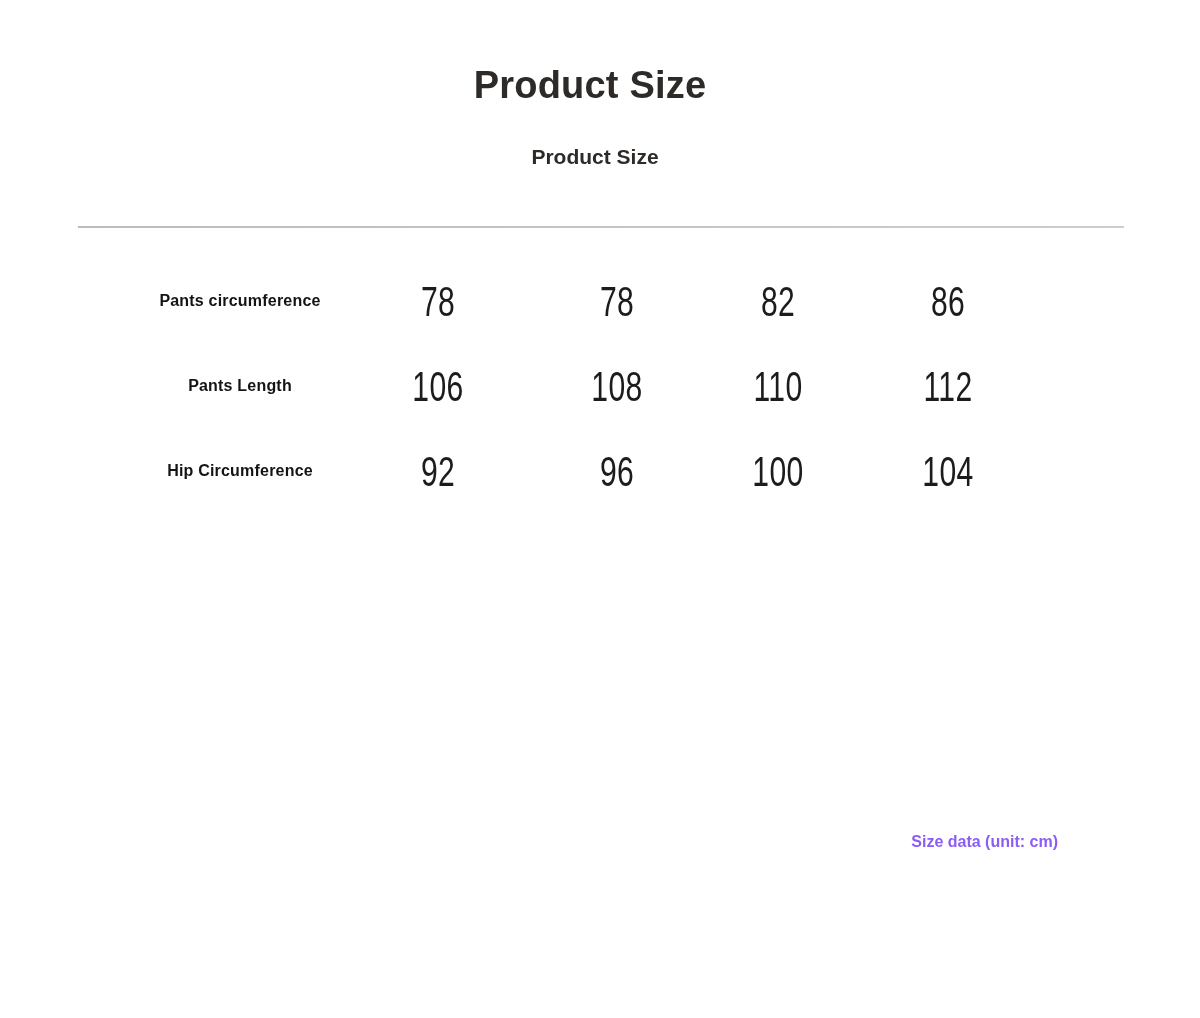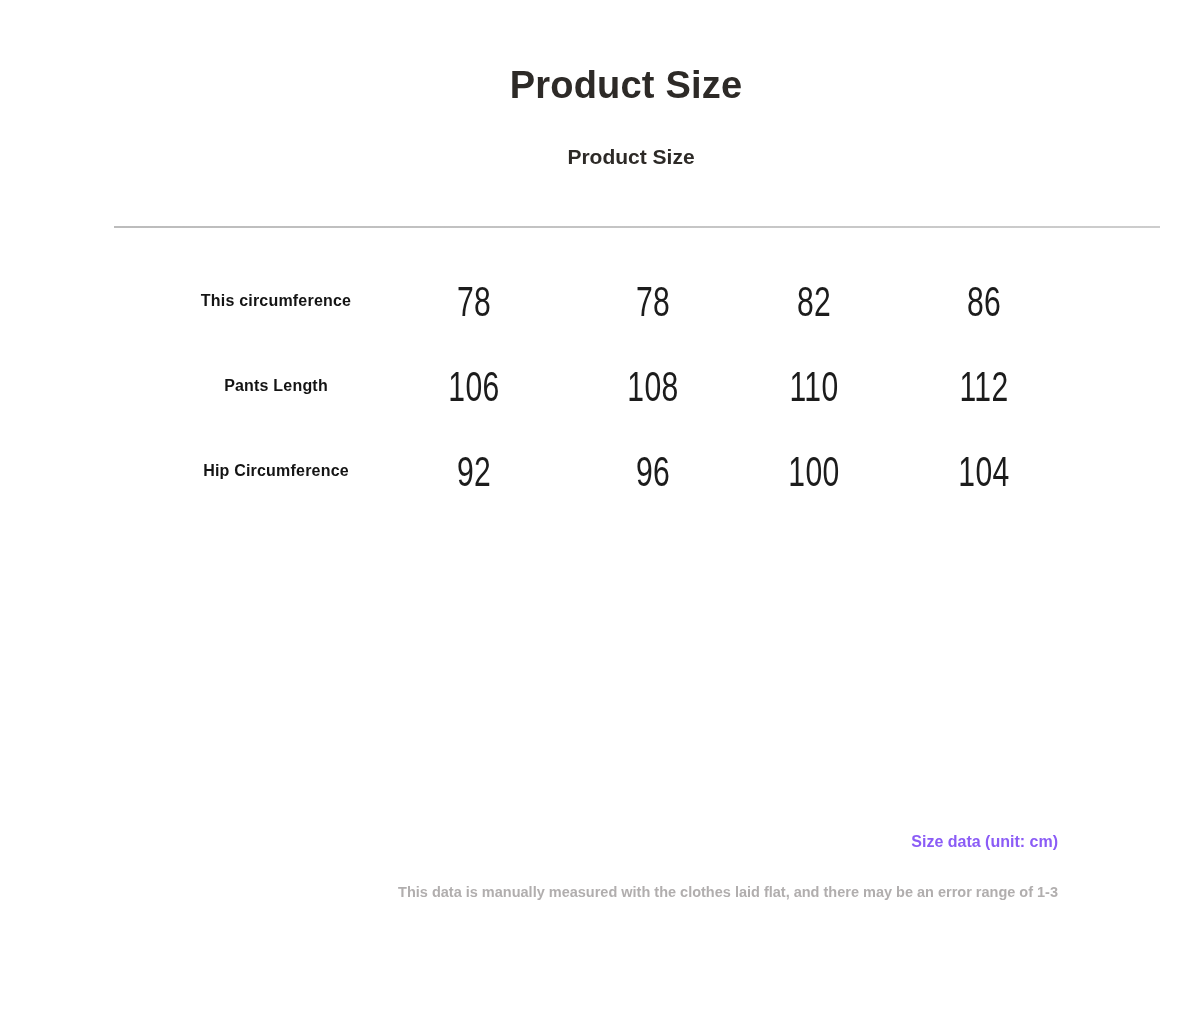--- a/index.html
+++ b/index.html
@@ -3,21 +3,21 @@
 <meta charset="utf-8">
 <style>
   * { margin: 0; padding: 0; box-sizing: border-box; }
   html, body { width: 1200px; height: 1018px; }
   body {
     background: #ffffff;
     font-family: "Liberation Sans", sans-serif;
     position: relative;
     overflow: hidden;
   }
-  .sheet { position: absolute; inset: 0; margin-left: 36px; }
+  .sheet { position: absolute; inset: 0; }
 
   .title {
     position: absolute;
     top: 64px; left: 590px;
     transform: translateX(-50%);
     font-size: 38px; font-weight: 700;
     color: #2d2a27;
     white-space: nowrap;
     letter-spacing: 0.2px;
   }
@@ -86,21 +86,21 @@
 
   <h1 class="title">Product Size</h1>
   <h2 class="subtitle">Product Size</h2>
   <div class="divider"></div>
 
   <section class="table">
 
 
     <div class="trow">
       <div class="cell col-label">
-        <span class="row-label">This circumference</span>
+        <span class="row-label">Pants circumference</span>
       </div>
       <div class="cell col-0">
         <span class="squeeze num">78</span>
       </div>
       <div class="cell col-1">
         <span class="squeeze num">78</span>
       </div>
       <div class="cell col-2">
         <span class="squeeze num">82</span>
       </div>
@@ -145,16 +145,15 @@
       </div>
     </div>
 
 
 
   </section>
 
   <div class="unit-note">Size data (unit: cm)</div>
 
   <div class="disclaimer">
-    <div>This data is manually measured with the clothes laid flat, and there may be an error range of 1-3</div>
   </div>
 
 </main>
 
 </body></html>

